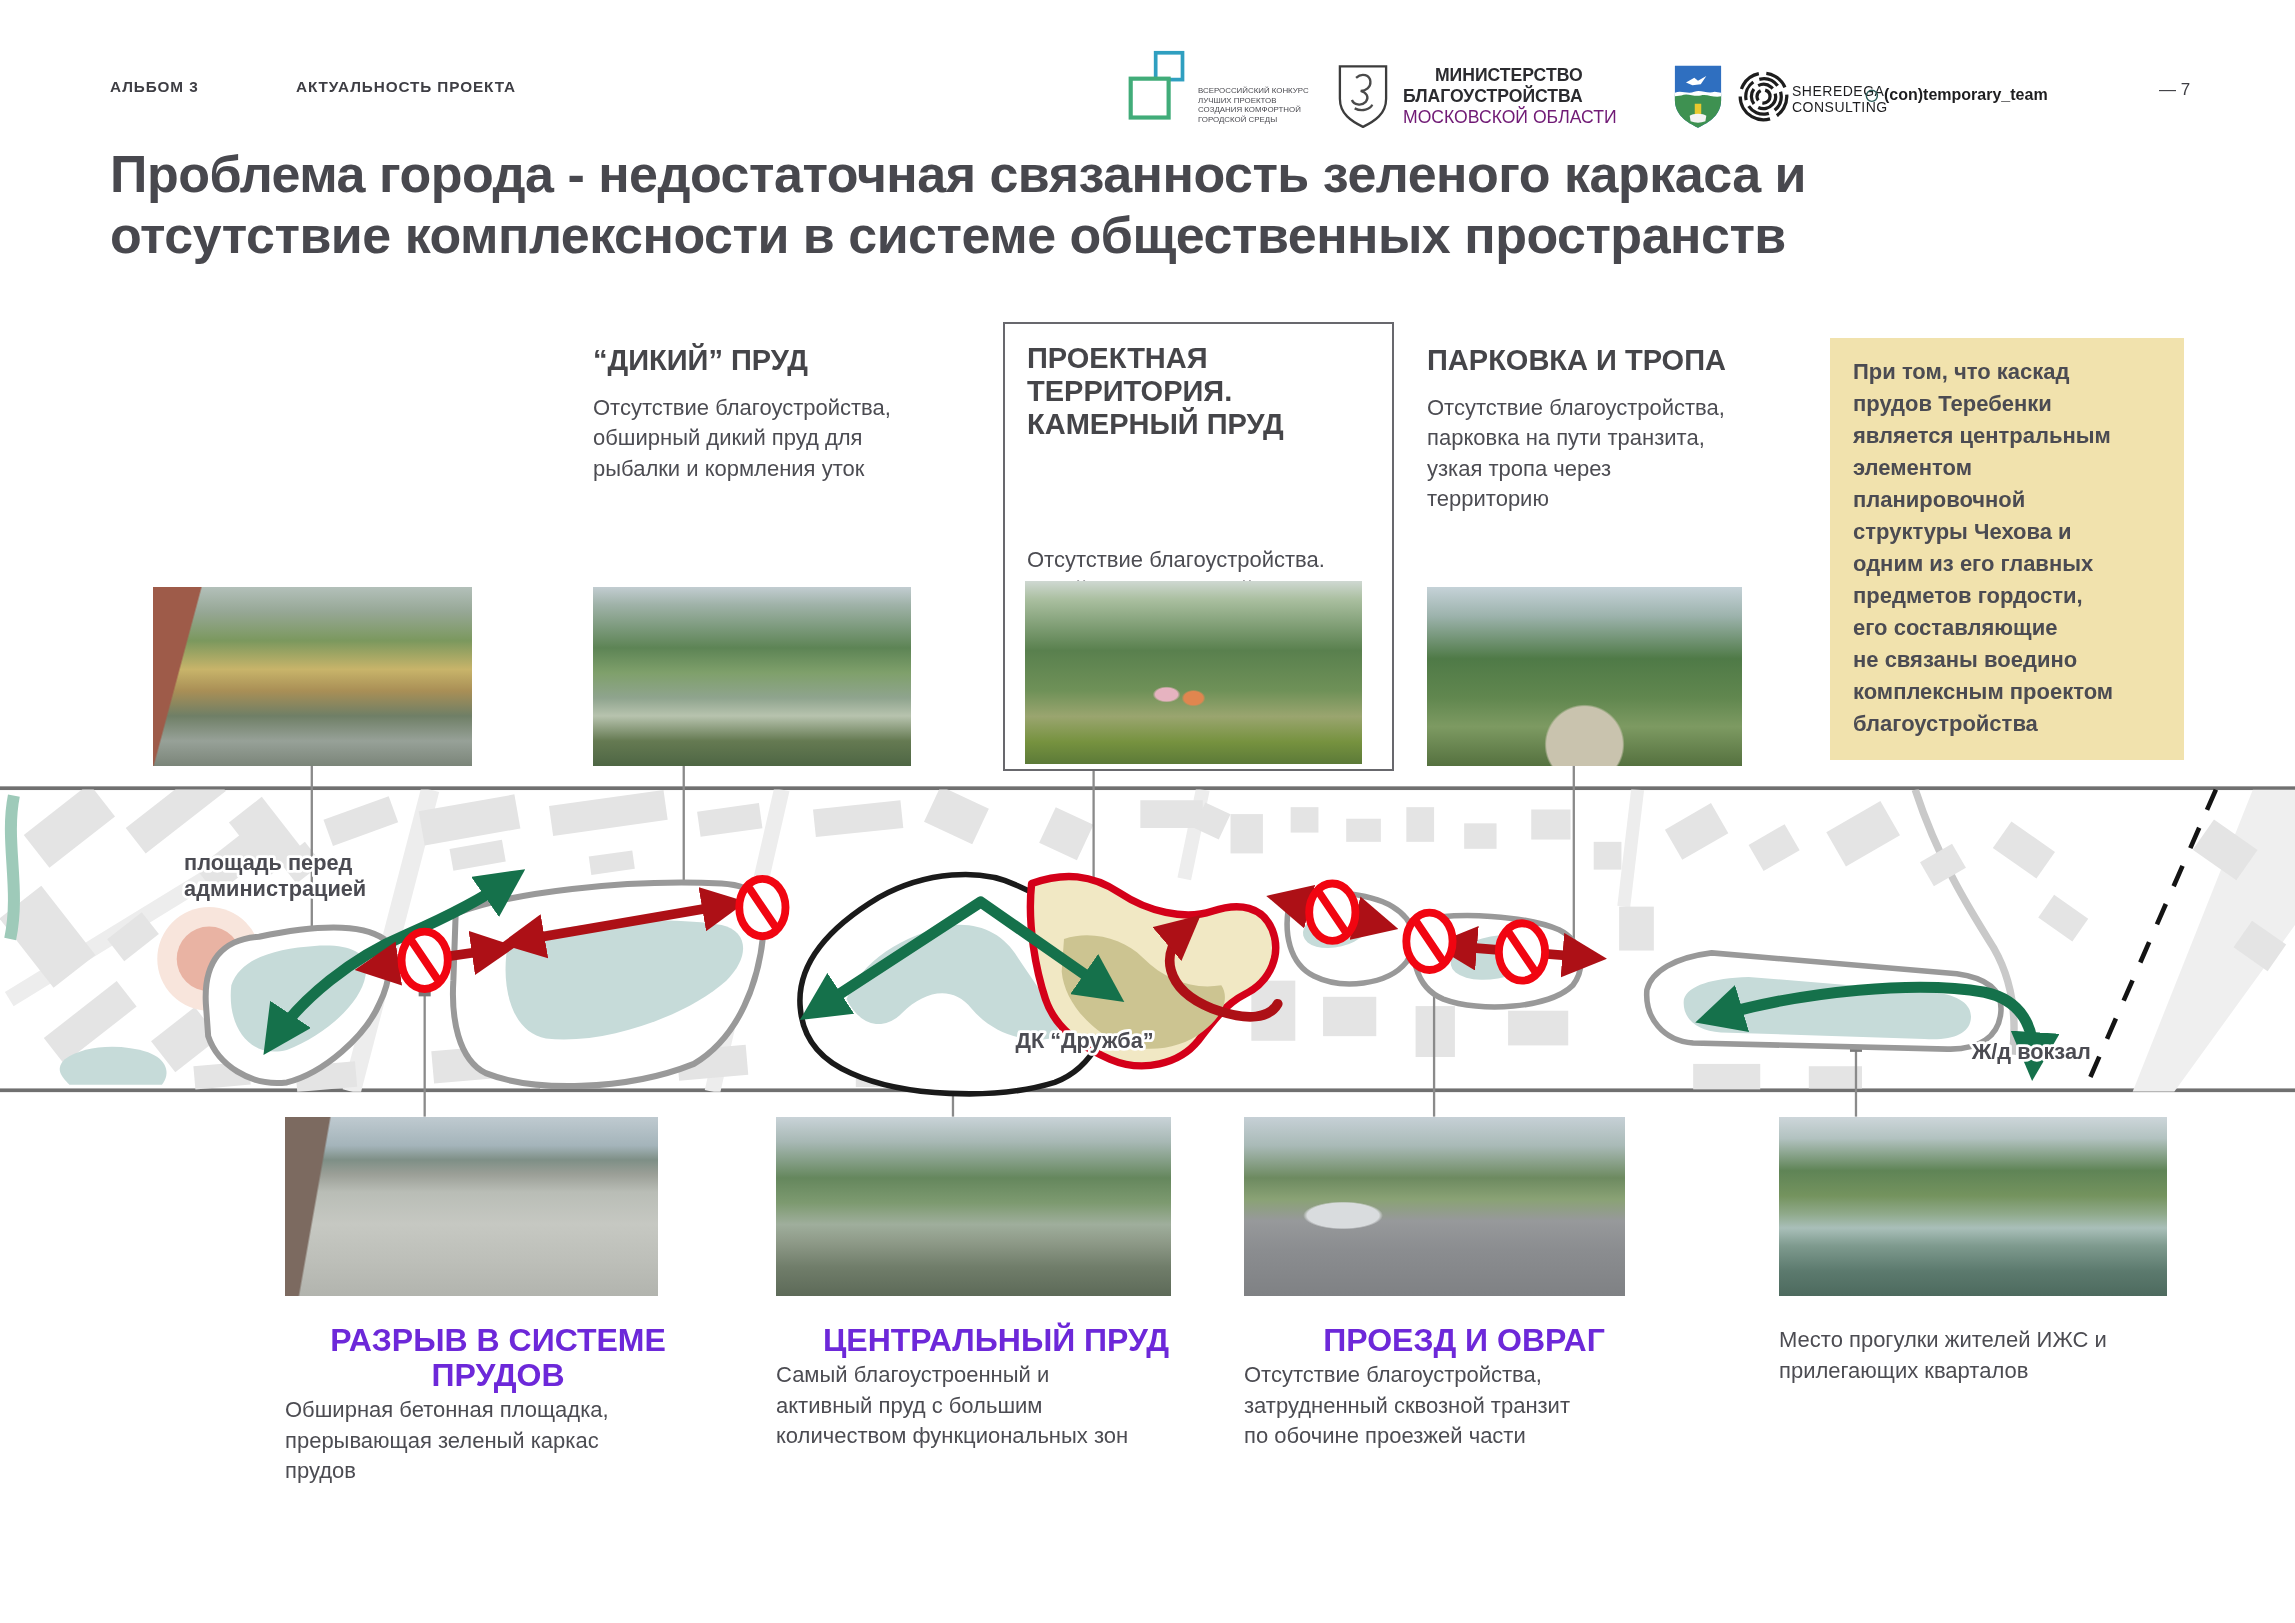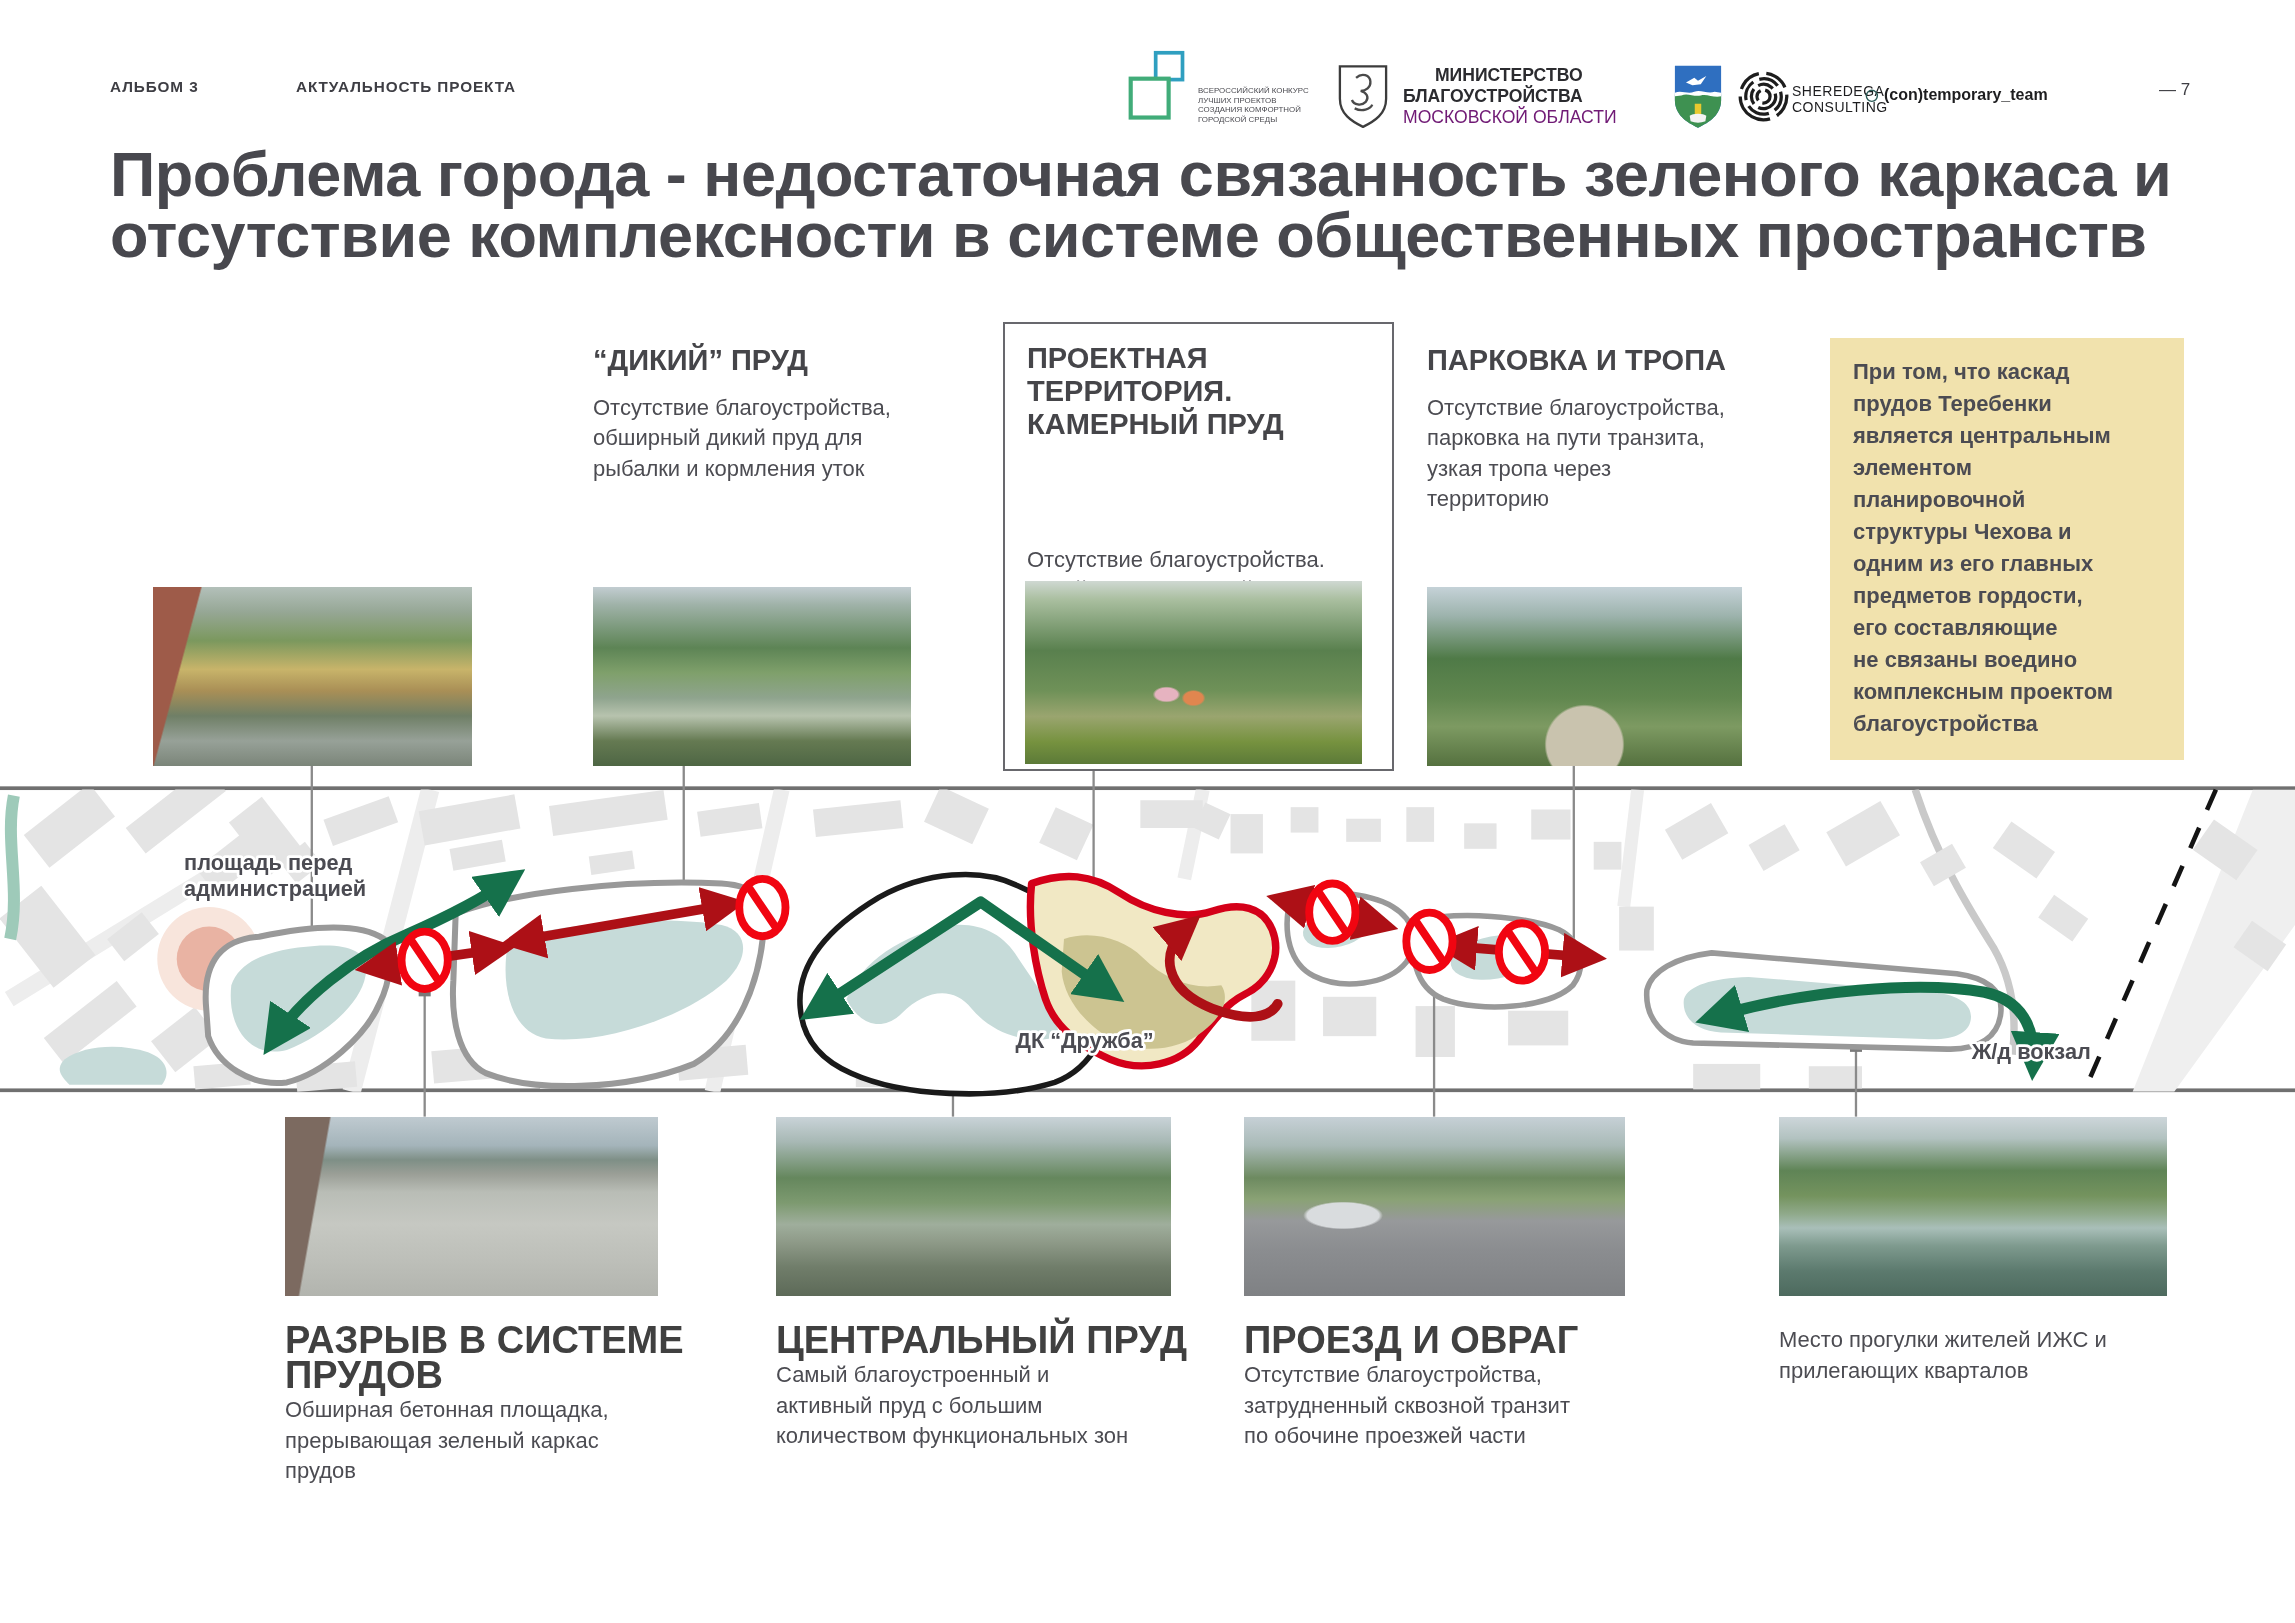--- a/index.html
+++ b/index.html
@@ -9,21 +9,21 @@
   .pre{white-space:pre-line;}
   
   .hlabel{font-size:15.3px;font-weight:700;letter-spacing:0.9px;color:#3e3e44;}
   .pagenum{font-size:17px;font-weight:400;color:#3e3e44;}
   .logotext{font-size:7.9px;line-height:9.7px;font-weight:400;color:#4a4a50;}
   .minbold{font-size:17.6px;line-height:21px;font-weight:700;color:#2b2b2f;white-space:pre-line;text-align:right;}
   .minreg{font-size:17.6px;line-height:21px;font-weight:400;color:#701a75;}
   .sher{font-size:14px;line-height:15.7px;font-weight:400;color:#1d1d1f;letter-spacing:0.5px;}
   .team{font-size:16px;font-weight:700;color:#1d1d1f;}
   
-  .title{font-size:63px;line-height:61px;font-weight:700;color:#48484e;letter-spacing:-0.5px;}
+  .title{font-size:52px;line-height:61px;font-weight:700;color:#48484e;letter-spacing:-0.5px;}
   
   .colhead{font-size:29px;line-height:34px;font-weight:700;color:#454549;white-space:pre-line;}
   .colbody{font-size:22px;line-height:30.5px;font-weight:400;color:#4c4c52;white-space:pre-line;margin-top:15.7px;}
   .projbox{border:2.3px solid #68686d;}
   .note{background:var(--highlight-bg,#f1e2ad);font-size:22px;line-height:32px;font-weight:700;
         color:#4b4b52;white-space:pre-line;padding:17.6px 23px;box-sizing:border-box;}
   
   .photo{background-color:#8fa08a;}
   .ph-t1{background-image:linear-gradient(105deg,#9e5b49 0 13%,rgba(0,0,0,0) 13.5%),
     linear-gradient(180deg,#b3c0ba 0%,#96a795 14%,#7b985e 30%,#c8b46a 46%,#a98f56 58%,#6f7f66 72%,#97a198 86%,#7b8579 100%);}
@@ -33,21 +33,21 @@
     linear-gradient(180deg,#cfd8d2 0%,#aabfa0 10%,#59804e 38%,#6f9158 60%,#9aa56f 74%,#76923f 88%,#5c7a38 100%);}
   .ph-t4{background-image:radial-gradient(ellipse at 50% 88%,#c9c3ae 0 17%,rgba(0,0,0,0) 18%),
     linear-gradient(180deg,#c5d2d8 0%,#9db3ad 16%,#4f7a47 40%,#61874f 62%,#7d9a62 78%,#55713f 100%);}
   .ph-b1{background-image:linear-gradient(100deg,#7c6a60 0 11%,rgba(0,0,0,0) 11.5%),
     linear-gradient(180deg,#bfcad0 0%,#a4b4ba 16%,#7e8f86 24%,#9b9f97 32%,#b9bdb6 42%,#c6c8c2 60%,#bdbfb9 80%,#b2b4ae 100%);}
   .ph-b2{background-image:linear-gradient(180deg,#c9d3d8 0%,#a7b8b4 14%,#65875d 34%,#7d9a70 48%,#9fae9c 60%,#8e9a88 70%,#707d6a 84%,#5d6a58 100%);}
   .ph-b3{background-image:radial-gradient(ellipse at 26% 55%,#d9dcde 0 9%,rgba(0,0,0,0) 10%),
     linear-gradient(180deg,#c6d0d6 0%,#a9bab7 16%,#6d8a60 34%,#8aa275 46%,#97999b 58%,#8b8d90 74%,#7f8184 100%);}
   .ph-b4{background-image:linear-gradient(180deg,#cdd6da 0%,#b2c2c0 12%,#5f8456 30%,#74935e 44%,#8fa98a 54%,#a9bfb9 62%,#7e9a8e 72%,#5c7a6e 86%,#4d6a5e 100%);}
   
-  .caphead{font-size:38px;line-height:35px;font-weight:700;color:#404040;white-space:pre-line;}
+  .caphead{font-size:32px;line-height:35px;font-weight:700;color:#6d28d9;white-space:pre-line;text-align:center;}
   .capbody{font-size:22px;line-height:30.5px;font-weight:400;color:#4c4c52;white-space:pre-line;margin-top:2px;}
   
   .mapsvg{position:absolute;left:0;top:740px;width:2295px;height:398px;}
   .bldg{fill:#e4e4e4;}
   .road{stroke:#ededed;fill:none;}
   .pondfill{fill:var(--pond,#c6dbd9);}
   .enclosure{fill:#ffffff;stroke:#999999;stroke-width:13;stroke-linejoin:round;}
   .enclosure-black{fill:#ffffff;stroke:#1a1a1a;stroke-width:12;stroke-linejoin:round;}
   .project{fill:var(--project-fill,#f1e8c4);stroke:var(--project-outline,#d40019);stroke-width:16;stroke-linejoin:round;}
   .arrow-red{stroke:var(--barrier-red,#ad1016);stroke-width:21;fill:none;stroke-linecap:round;stroke-linejoin:round;}

